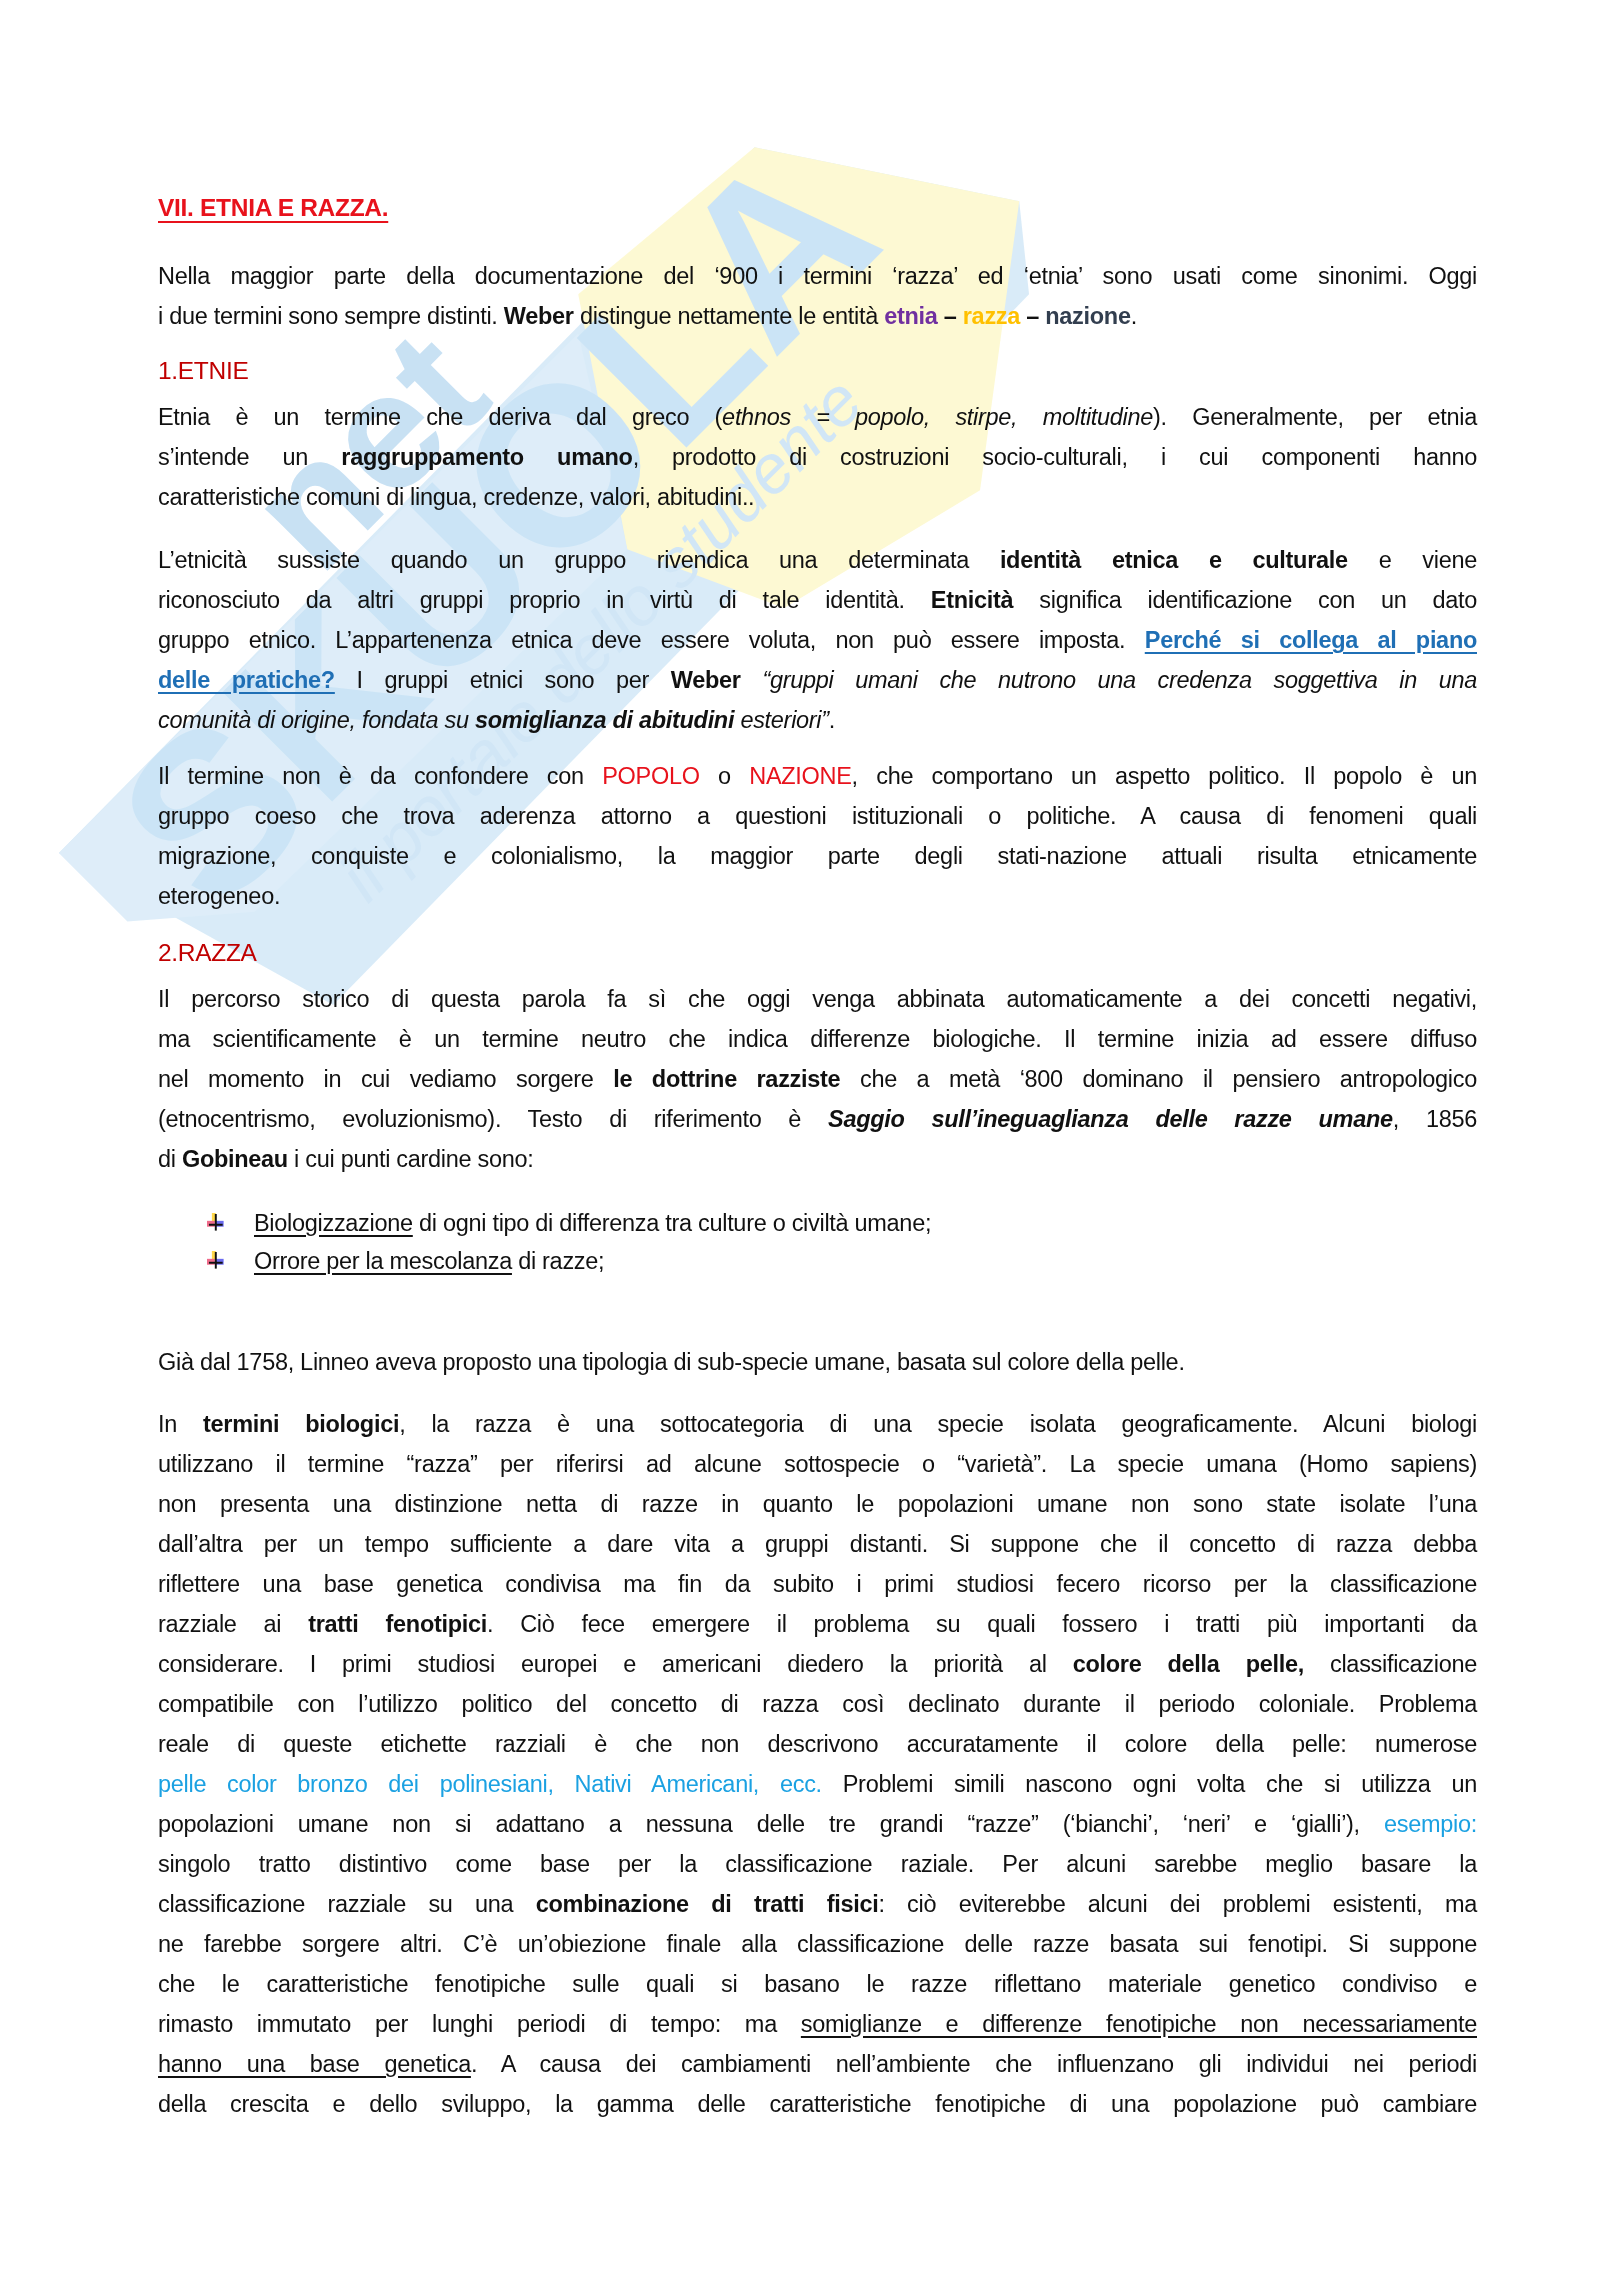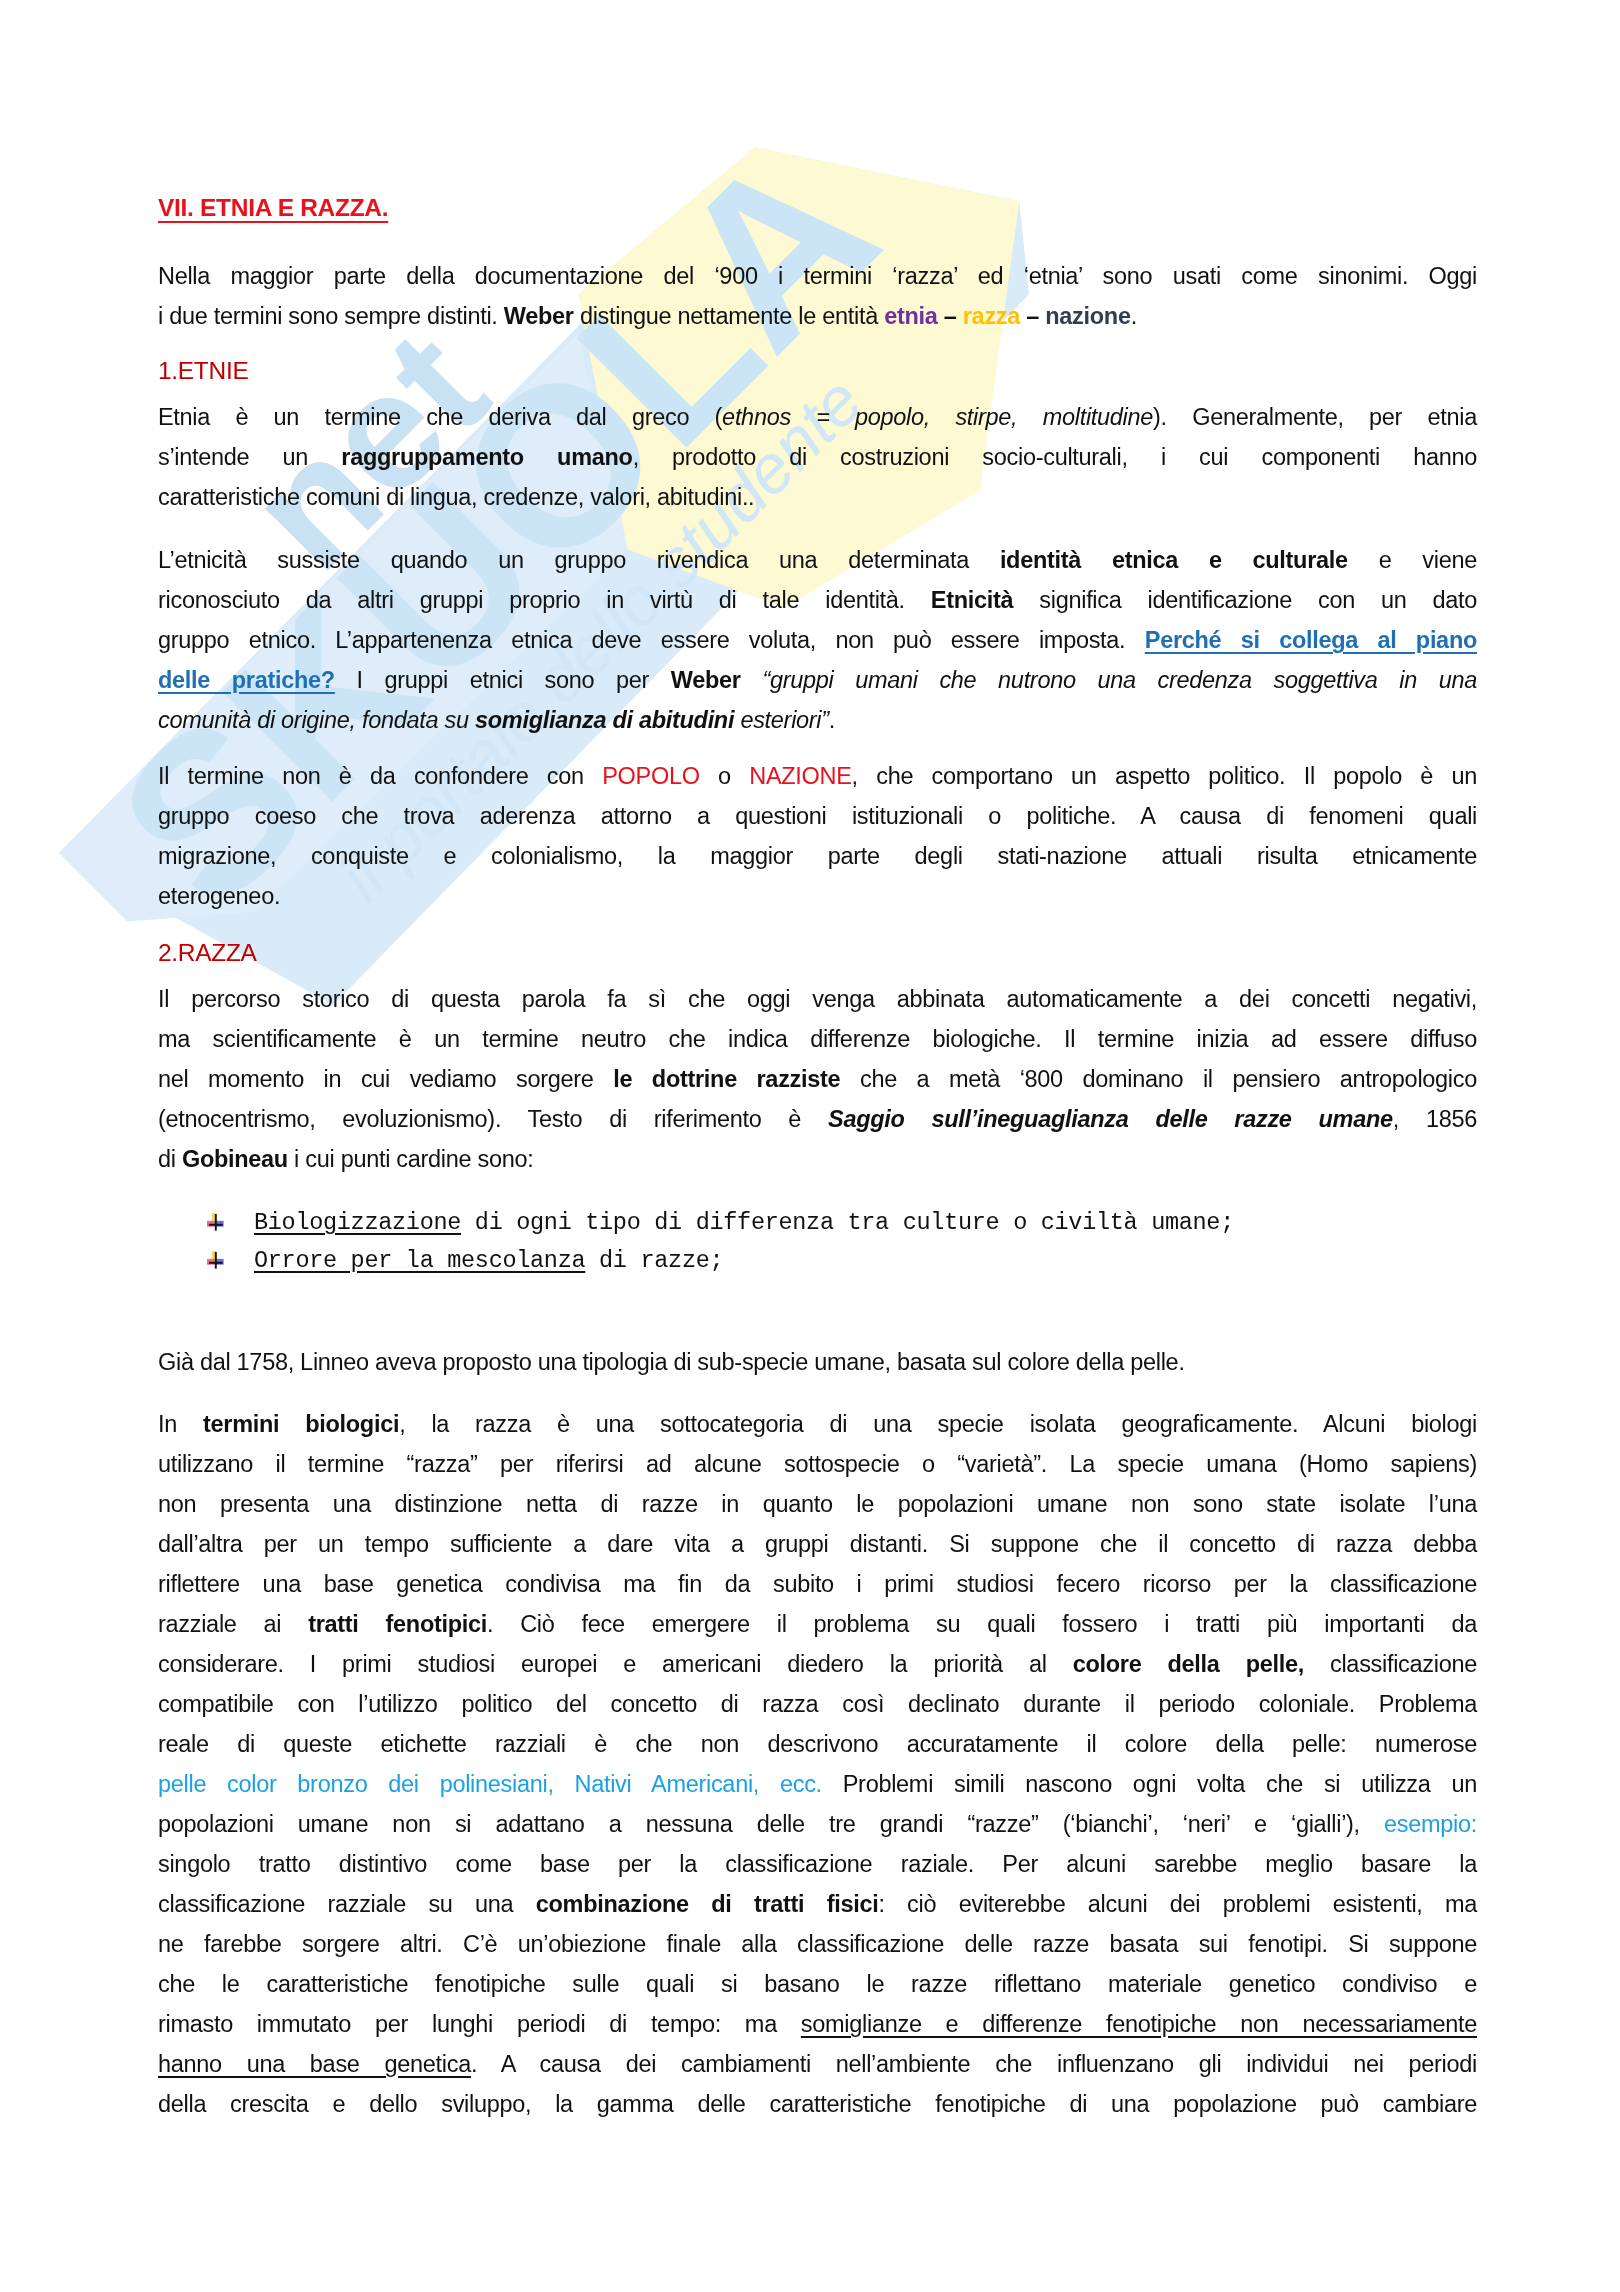--- a/index.html
+++ b/index.html
@@ -17,21 +17,21 @@
   b { font-weight: bold; }
   i { font-style: italic; }
   .purple { color: #7030a0; font-weight: bold; }
   .gold { color: #ffc000; font-weight: bold; }
   .slate { color: #323e4f; font-weight: bold; }
   .red { color: #e8121c; }
   .link { color: #1f6fb5; font-weight: bold; text-decoration: underline; text-underline-offset: 3.9px; }
   .cyan { color: #1ba1e2; }
   .u { text-decoration: underline; text-underline-offset: 3.9px; }
   .bullets { position: absolute; left: 0; top: 1204px; width: 1319px; font-size: 23.5px; letter-spacing: -0.3px; }
-  .bullet-row { position: relative; height: 38px; line-height: 38px; white-space: nowrap; font-family: Liberation Mono, monospace; }
+  .bullet-row { position: relative; height: 38px; line-height: 38px; white-space: nowrap; }
   .bullet-icon { position: absolute; left: 49px; top: 8.8px; width: 17.6px; height: 19.6px; }
   .bullet-text { position: absolute; left: 96px; top: 0; }
 </style>
 </head>
 <body>
 
 <svg class="watermark" viewBox="0 0 1653 2339" xmlns="http://www.w3.org/2000/svg">
   <g opacity="0.85">
 
     <polygon points="60,870 770,150 1040,205 1050,300 340,1025" fill="#d3e8f7"></polygon>

